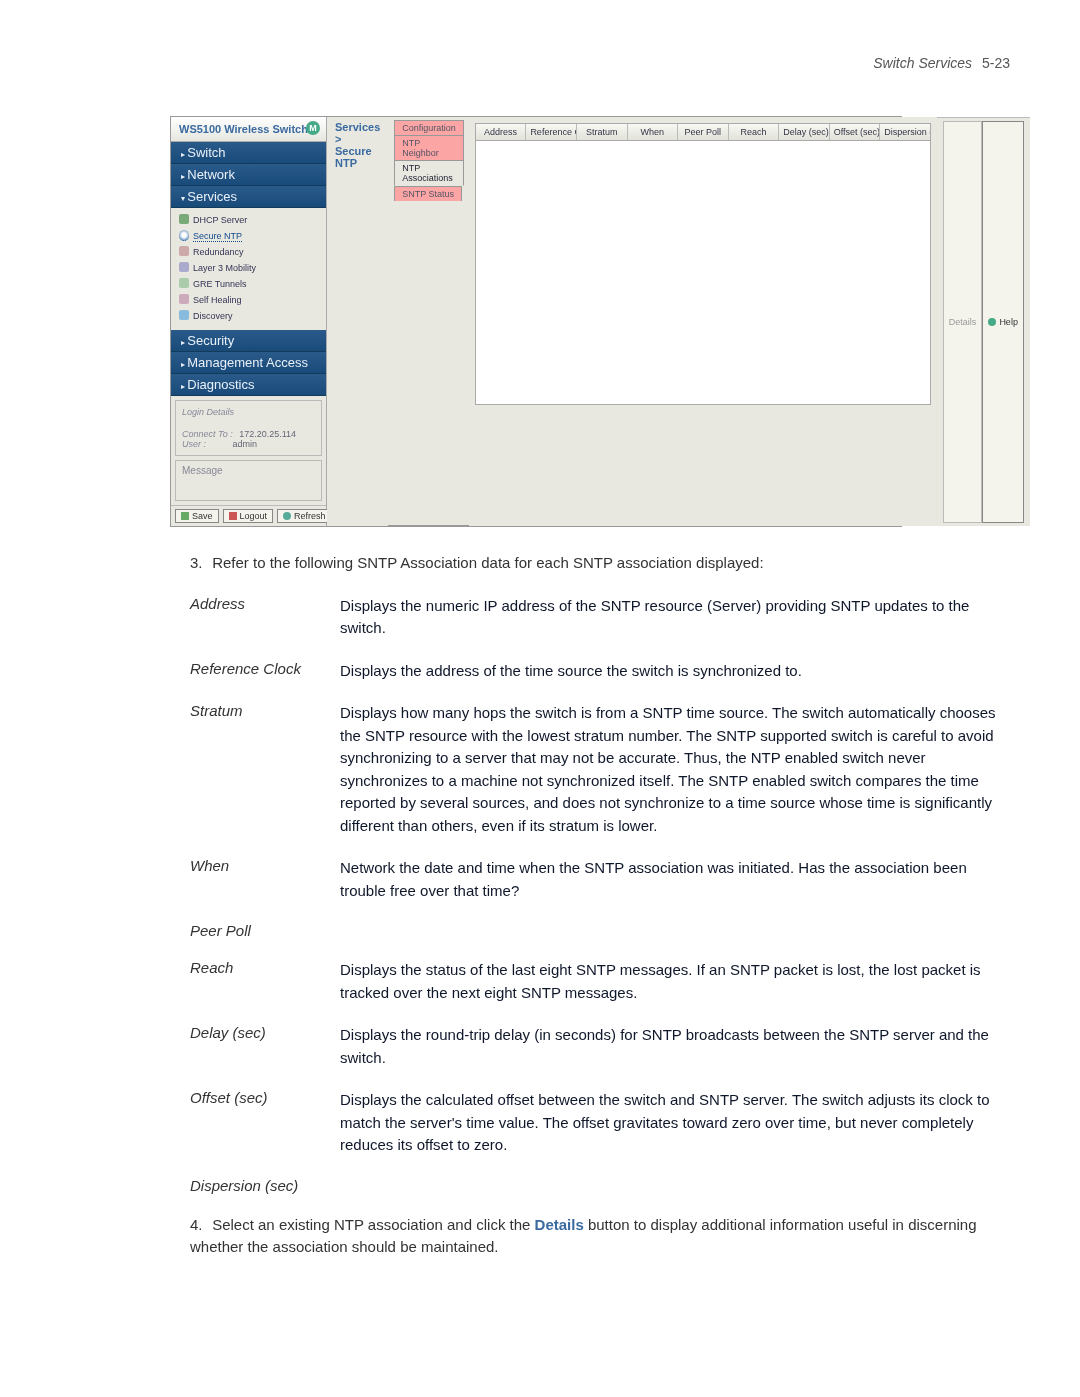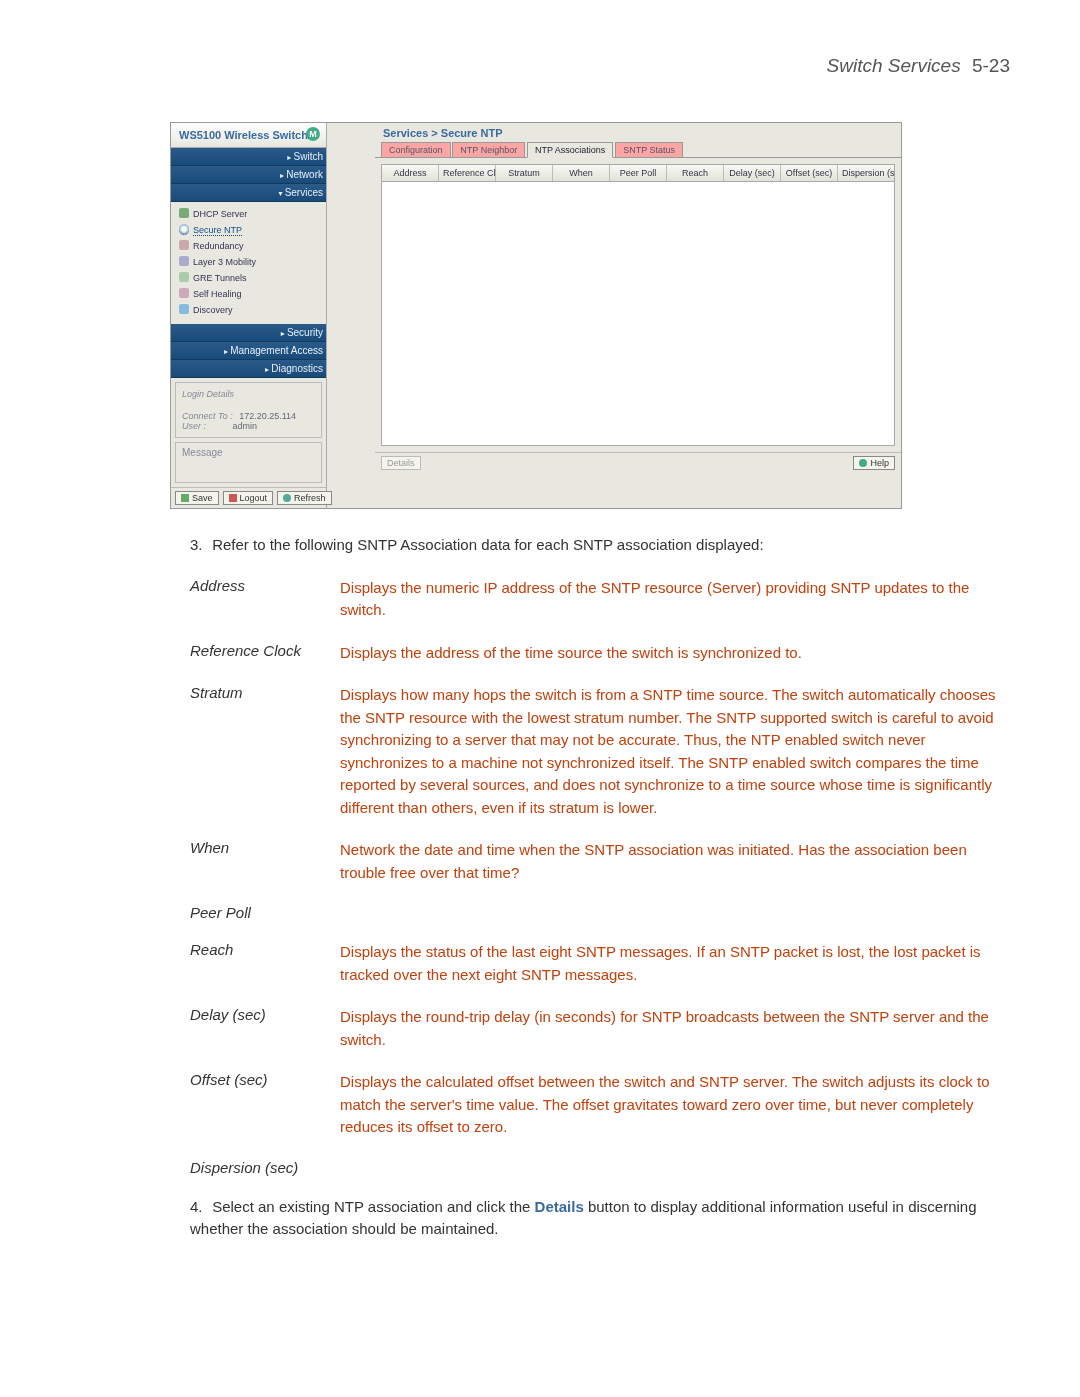--- a/index.html
+++ b/index.html
@@ -14,21 +14,21 @@
     width: 1080px;
     min-height: 1397px;
     margin: 0 auto;
     padding: 55px 70px 60px 70px;
     box-sizing: border-box;
   }
   .page-header {
     text-align: right;
     font-style: italic;
     color: #555;
-    font-size: 19px;
+    font-size: 14px;
     margin-bottom: 45px;
   }
   .page-header .section-num { font-style: normal; margin-left: 6px; }
   .step {
     margin-left: 120px;
     margin-bottom: 15px;
     font-size: 15px;
     line-height: 1.5;
   }
   .step .blue-bold { color: #3a6aa0; font-weight: bold; }
@@ -36,21 +36,21 @@
   
   .shot {
     margin: 15px 0 25px 100px;
     width: 730px;
     border: 1px solid #999;
     background: #e8e8e0;
     font-family: Tahoma, Arial, sans-serif;
     font-size: 10px;
     color: #333;
   }
-  .shot-inner { display: flex; gap: 48px; }
+  .shot-inner { display: flex; }
   .shot-left {
     width: 155px;
     background: #e8e8e0;
     border-right: 1px solid #aaa;
     display: flex;
     flex-direction: column;
   }
   .shot-title {
     background: linear-gradient(#fff,#e7e7e0);
     color: #3a6aa0;
@@ -61,24 +61,23 @@
     position: relative;
   }
   .shot-title .m-icon {
     position: absolute; right: 6px; top: 4px;
     width: 14px; height: 14px; border-radius: 50%;
     background: #4a8; color: #fff; font-size: 9px; text-align: center; line-height: 14px;
   }
   .nav-item {
     background: linear-gradient(#2a5a8a,#184a7a);
     color: #e8f0f8;
-    padding: 3px 3px;
-    font-size: 10px;
+    padding: 3px 10px;
+    font-size: 13px;
     border-bottom: 1px solid #123a5a;
-    text-align: right;
   }
   .nav-item.expanded::before { content: "▾ "; font-size: 8px; }
   .nav-item.collapsed::before { content: "▸ "; font-size: 8px; }
   .tree {
     background: #e8e8e0; padding: 4px 0 6px 8px;
     font-size: 9px; color: #335; line-height: 14px;
   }
   .tree-item { padding: 1px 0 1px 14px; position: relative; }
   .tree-item .ticon {
     position: absolute; left: 0; top: 2px; width: 10px; height: 10px;
@@ -106,21 +105,21 @@
   }
   .mini-btn {
     border: 1px solid #888; background: #f4f4ec; padding: 1px 5px;
     font-size: 9px; display: flex; align-items: center; gap: 3px;
   }
   .mini-btn .bi { width: 8px; height: 8px; display: inline-block; }
   .bi.save { background: #6a6; }
   .bi.logout { background: #c55; }
   .bi.refresh { background: #5a9; border-radius: 50%; }
   .bi.help { background: #4a8; border-radius: 50%; }
-  .shot-right { flex: 1; display: flex; flex-direction: column; background: #e8e8e0; }
+  .shot-right { flex: 1; display: flex; flex-direction: row; background: #e8e8e0; }
   .crumb {
     color: #3a6aa0; font-weight: bold; font-size: 11px; padding: 4px 8px 0 8px;
   }
   .tabs-row { padding: 0 6px; border-bottom: 1px solid #999; margin-top: 2px; }
   .tab {
     display: inline-block; padding: 2px 7px; font-size: 9px;
     border: 1px solid #999; border-bottom: none; background: #fca5a5; color: #556;
     margin-right: -1px; position: relative; top: 1px;
   }
   .tab.active {
@@ -142,21 +141,21 @@
   }
   .right-footer .mini-btn.details { color: #999; border-color: #bbb; }
   
   .defs { margin: 20px 0 20px 120px; }
   .def-row { display: flex; margin-bottom: 20px; }
   .def-term {
     width: 150px; font-style: italic; font-size: 15px; color: #333;
     flex-shrink: 0;
   }
   .def-desc {
-    flex: 1; font-size: 15px; line-height: 1.5; color: #c2410c;
+    flex: 1; font-size: 15px; line-height: 1.5; color: #0f172a;
   }
   .step.final { margin-top: 10px; }
 </style>
 </head>
 <body>
 
 <div class="page">
   <div class="page-header">
     <span>Switch Services</span>
     <span class="section-num">5-23</span>

